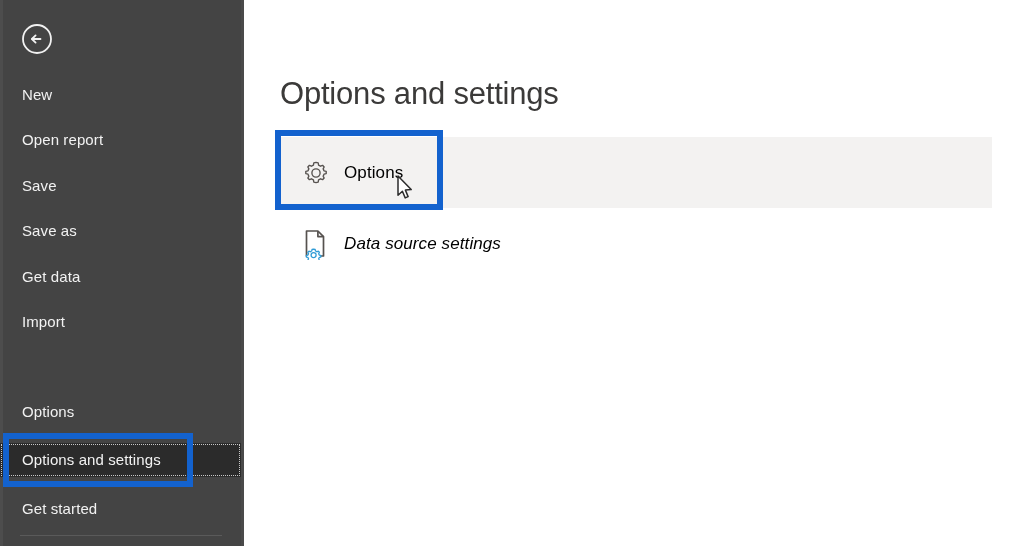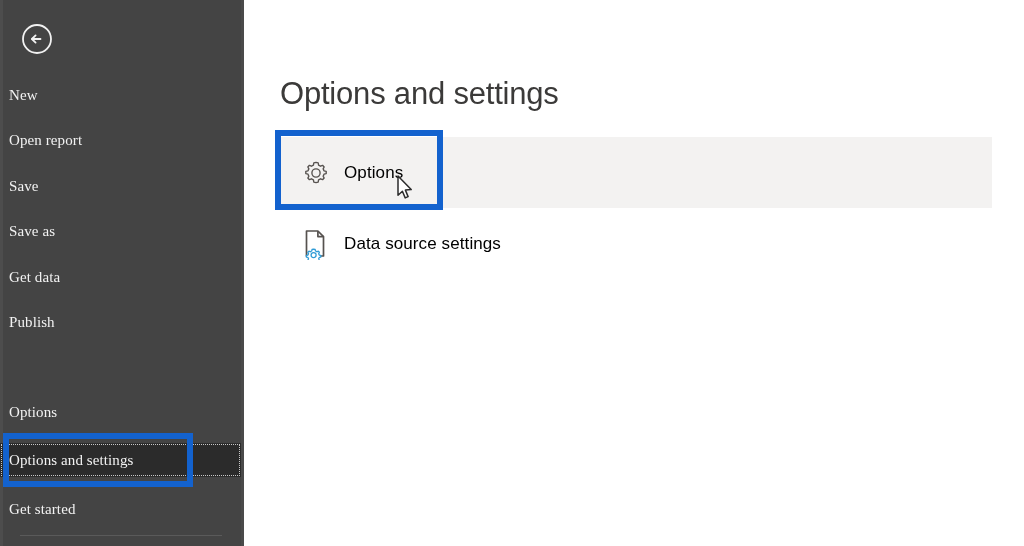--- a/index.html
+++ b/index.html
@@ -47,28 +47,27 @@
   }
   #back-button svg { display: block; }
 
   
   .nav-item {
     position: absolute;
     left: 0;
     width: 241px;
     height: 34px;
     line-height: 34px;
-    padding-left: 9px;
+    padding-left: 22px;
     box-sizing: border-box;
     color: #f2f2f2;
     font-size: 15px;
     letter-spacing: 0.1px;
     white-space: nowrap;
     cursor: pointer;
-    font-family: Liberation Serif, serif;
   }
   .nav-item.selected {
     background: #2b2b2b;
     outline: 1px dotted #c9c9c9;
     outline-offset: -2px;
   }
 
   #sidebar-separator {
     position: absolute;
     left: 20px;
@@ -122,21 +121,21 @@
   .menu-row {
     position: absolute;
     left: 36px;
     width: 712px;
     height: 71px;
     display: flex;
     align-items: center;
     cursor: pointer;
   }
   #row-options { top: 137px; }
-  #row-datasource { top: 208px; }
+  #row-datasource { top: 208px; font-style: italic; }
 
   .row-icon {
     width: 44px;
     margin-left: 14px;
     display: flex;
     align-items: center;
     justify-content: center;
     flex: 0 0 auto;
   }
   .row-label {
@@ -182,21 +181,21 @@
       <path d="M20.5 17 H12.2" fill="none" stroke="#f2f2f2" stroke-width="1.8" stroke-linecap="round"></path>
       <path d="M15.6 13.4 L11.9 17 L15.6 20.6" fill="none" stroke="#f2f2f2" stroke-width="1.8" stroke-linecap="round" stroke-linejoin="round"></path>
     </svg>
   </div>
 
   <div class="nav-item" style="top:78px"><span>New</span></div>
   <div class="nav-item" style="top:169px"><span>Save</span></div>
   <div class="nav-item" style="top:123px"><span>Open report</span></div>
   <div class="nav-item" style="top:214px"><span>Save as</span></div>
   <div class="nav-item" style="top:260px"><span>Get data</span></div>
-  <div class="nav-item" style="top:305px"><span>Publish</span></div>
+  <div class="nav-item" style="top:305px"><span>Import</span></div>
   <div class="nav-item" style="top:395px"><span>Options</span></div>
   <div class="nav-item selected" style="top:443px"><span>Options and settings</span></div>
   <div class="nav-item" style="top:492px"><span>Get started</span></div>
 
   <div id="sidebar-separator"></div>
   <div id="sidebar-right-edge"></div>
 </div>
 
 <div id="sidebar-annotation"></div>
 

